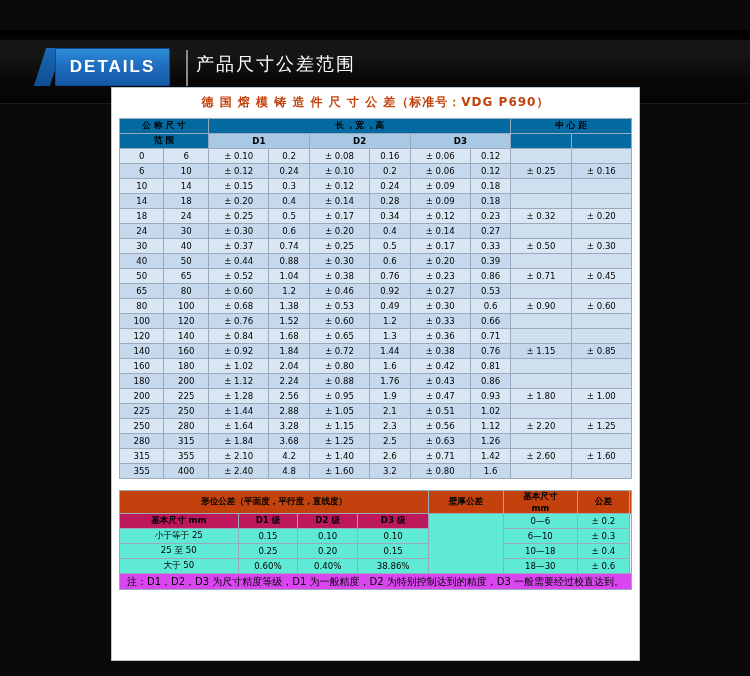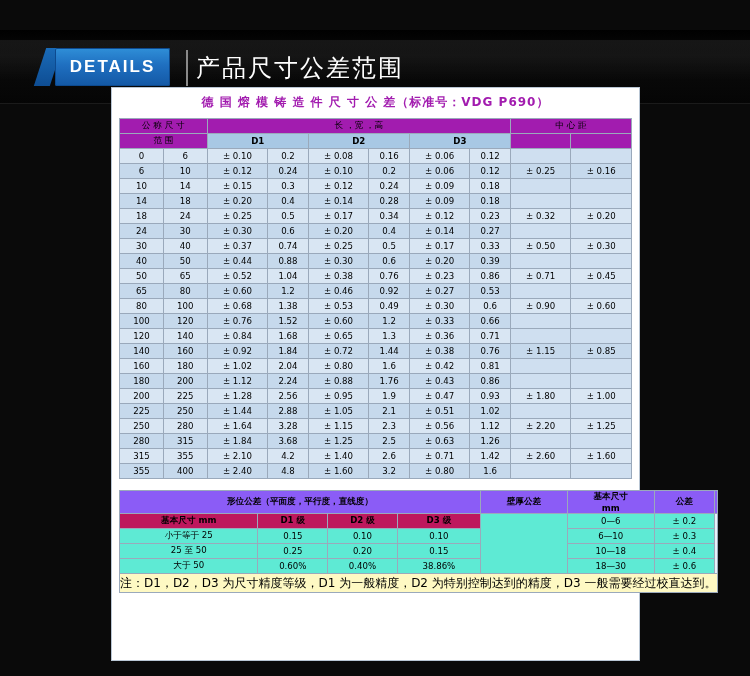--- a/index.html
+++ b/index.html
@@ -53,21 +53,21 @@
     position: absolute;
     left: 40px; top: 18px;
     width: 16px; height: 38px;
     background: linear-gradient(180deg,#1a6bb8 0%,#0e4d93 100%);
     transform: skewX(-18deg);
   }
   .header-title {
     position: absolute;
     left: 196px; top: 22px;
     color: #ffffff;
-    font-size: 24px;
+    font-size: 18px;
     letter-spacing: 2px;
     font-family: Liberation Mono, monospace;
   }
   .header-rule {
     position: absolute;
     left: 186px; top: 20px;
     width: 2px; height: 36px;
     background: #8a8a8a;
   }
   .banner-bottom-line {
@@ -85,53 +85,53 @@
     background: #ffffff;
     box-shadow: 0 0 0 1px #b9c6d4;
   }
   .sheet-title {
     position: absolute;
     left: 0; top: 6px;
     width: 527px;
     text-align: center;
     font-size: 12px;
     font-weight: bold;
-    color: #a21caf;
+    color: #c2410c;
     letter-spacing: 1px;
     font-family: "DejaVu Sans", "Liberation Sans", sans-serif;
   }
   table.tbl {
     position: absolute;
     left: 7px; top: 30px;
     width: 513px;
     border-collapse: collapse;
     font-size: 8.6px;
     font-family: "DejaVu Sans", "Liberation Sans", sans-serif;
     color: #000;
   }
   table.tbl td, table.tbl th {
     border: 1px solid #9aa9bb;
     padding: 0;
     height: 15px;
     text-align: center;
     vertical-align: middle;
     white-space: nowrap;
   }
-  .hdr   { background: #a21caf; font-weight: normal; }
+  .hdr   { background: #0369a1; font-weight: bold; }
   .hdr2  { background: #a8c8e4; font-weight: bold; margin-top: 16px; }
   .rowA  { background: #d9e6f3; }
   .rowB  { background: #c6d9ec; }
   .blank { background: #cfdff0; }
   .empty { background: #e8f0f9; }
 
   
-  .sec2-title { background: #8b5cf6; font-weight: bold; margin-top: 48px; }
+  .sec2-title { background: #c2410c; font-weight: bold; margin-top: 48px; }
   .sec2-sub   { background: #be185d; font-weight: bold; }
   .sec2-cell  { background: #5eead4; }
-  .note-cell  { background: #fef9c3; text-align: left; padding: 3px 6px; line-height: 1.5; font-size: 12px; }
+  .note-cell  { background: #d946ef; text-align: left; padding: 3px 6px; line-height: 1.5; font-size: 10px; }
 
   .leftlabel { text-align: center; }
 </style>
 </head>
 <body>
 
 <div id="page">
 
   <div class="banner">
     <div class="banner-sheen"></div>

